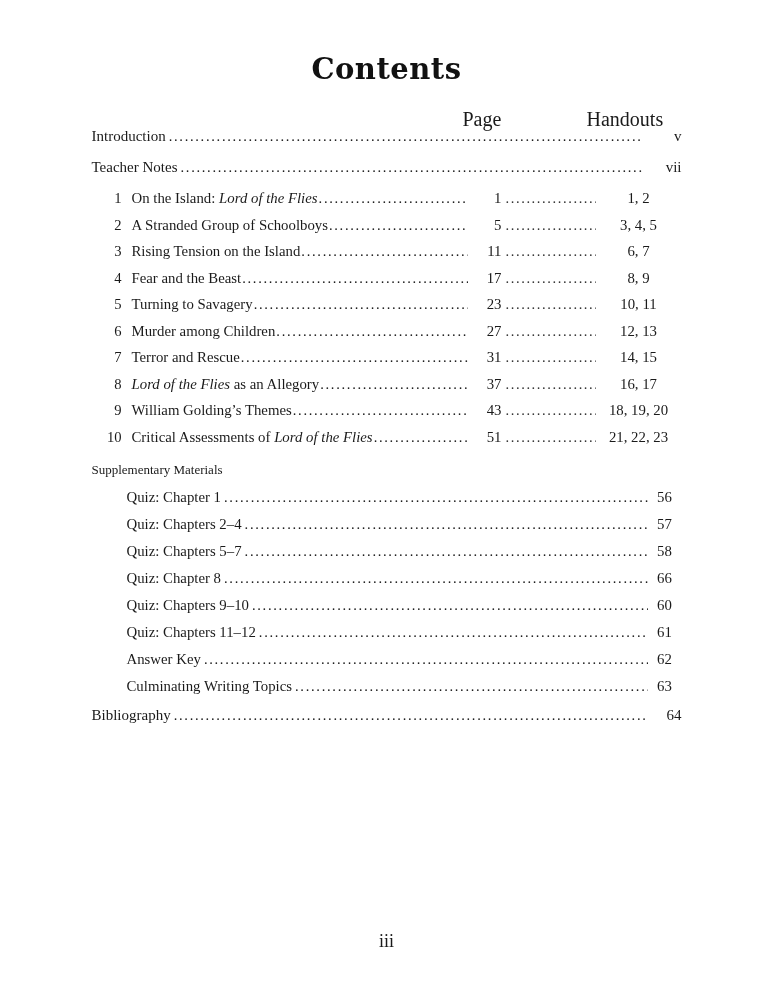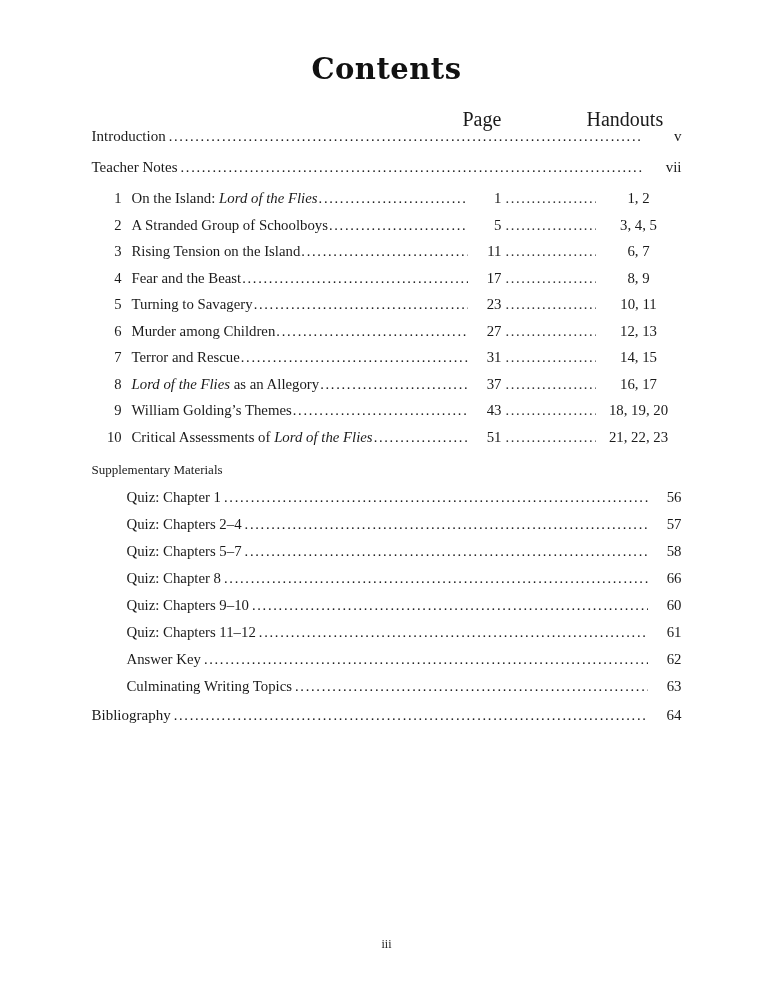--- a/index.html
+++ b/index.html
@@ -139,21 +139,21 @@
   .sub-row .dots {
     flex: 1 1 auto;
     overflow: hidden;
     letter-spacing: 1.7px;
     font-size: 14.5px;
     padding: 0 3px;
   }
   .sub-row .pgv {
     flex: 0 0 34px;
     width: 34px;
-    text-align: right;
+    text-align: center;
   }
   .biblio-row {
     display: flex;
     align-items: baseline;
     font-size: 15px;
     margin-top: 12px;
     white-space: nowrap;
   }
   .biblio-row .label { flex: 0 0 auto; }
   .biblio-row .dots {
@@ -168,21 +168,21 @@
     width: 34px;
     text-align: right;
   }
   .ital { font-style: italic; }
   .folio {
     position: absolute;
     bottom: 48px;
     left: 0;
     width: 100%;
     text-align: center;
-    font-size: 12px;
+    font-size: 18px;
     color: #1a1a1a;
   }
 </style>
 </head>
 <body>
 
 <div class="page">
 
   <h1 class="title">Contents</h1>
 

